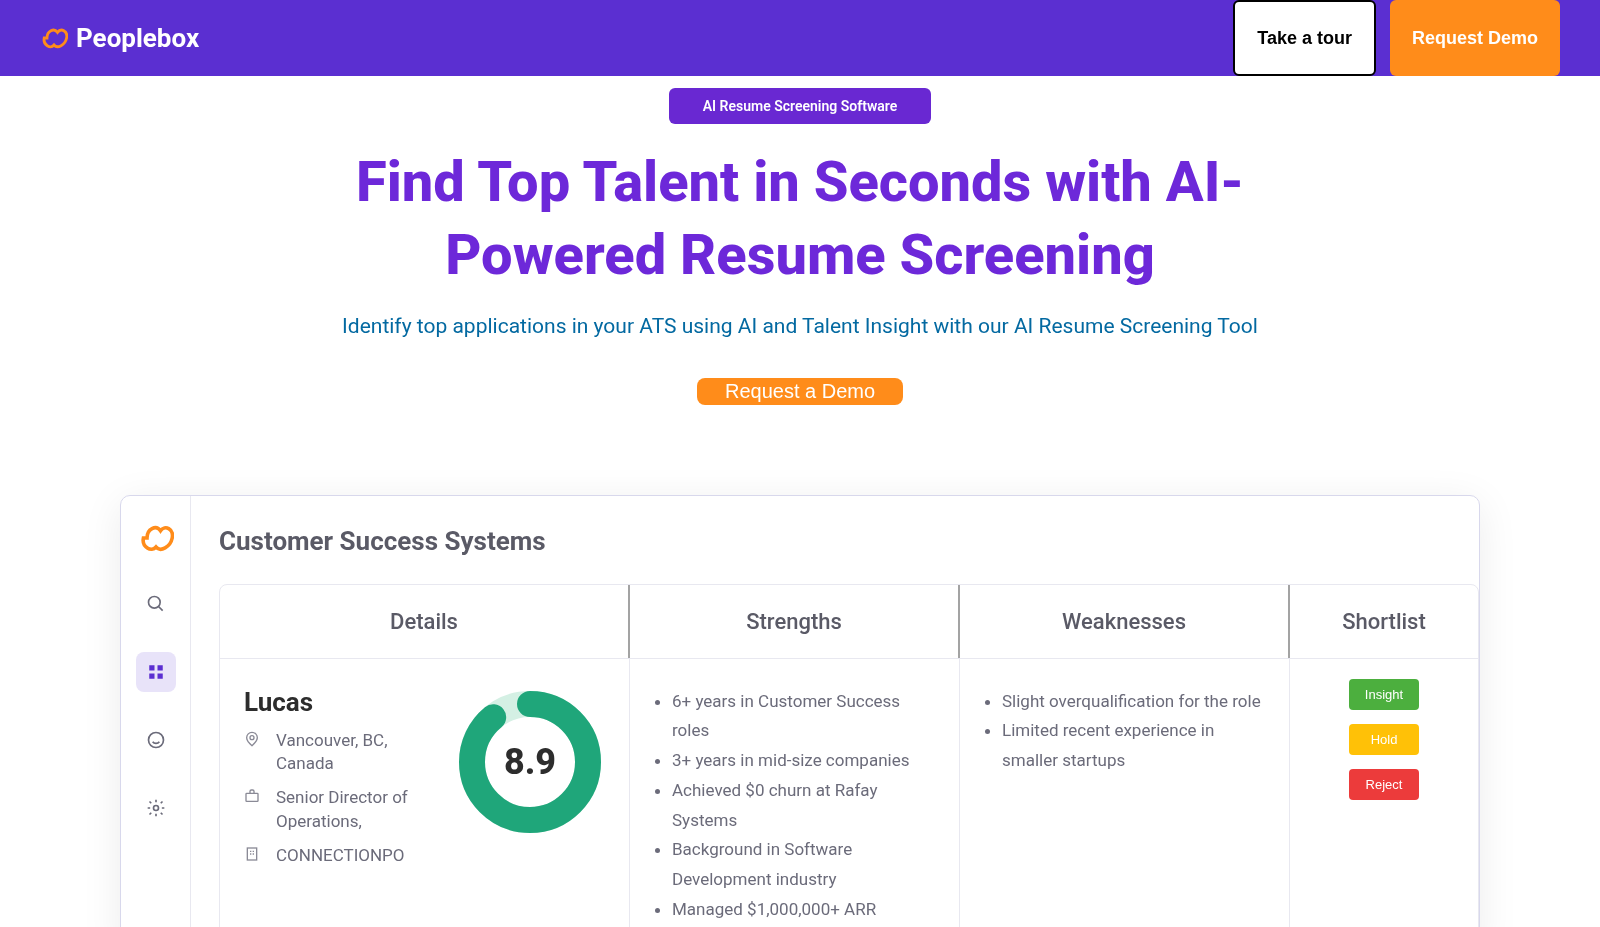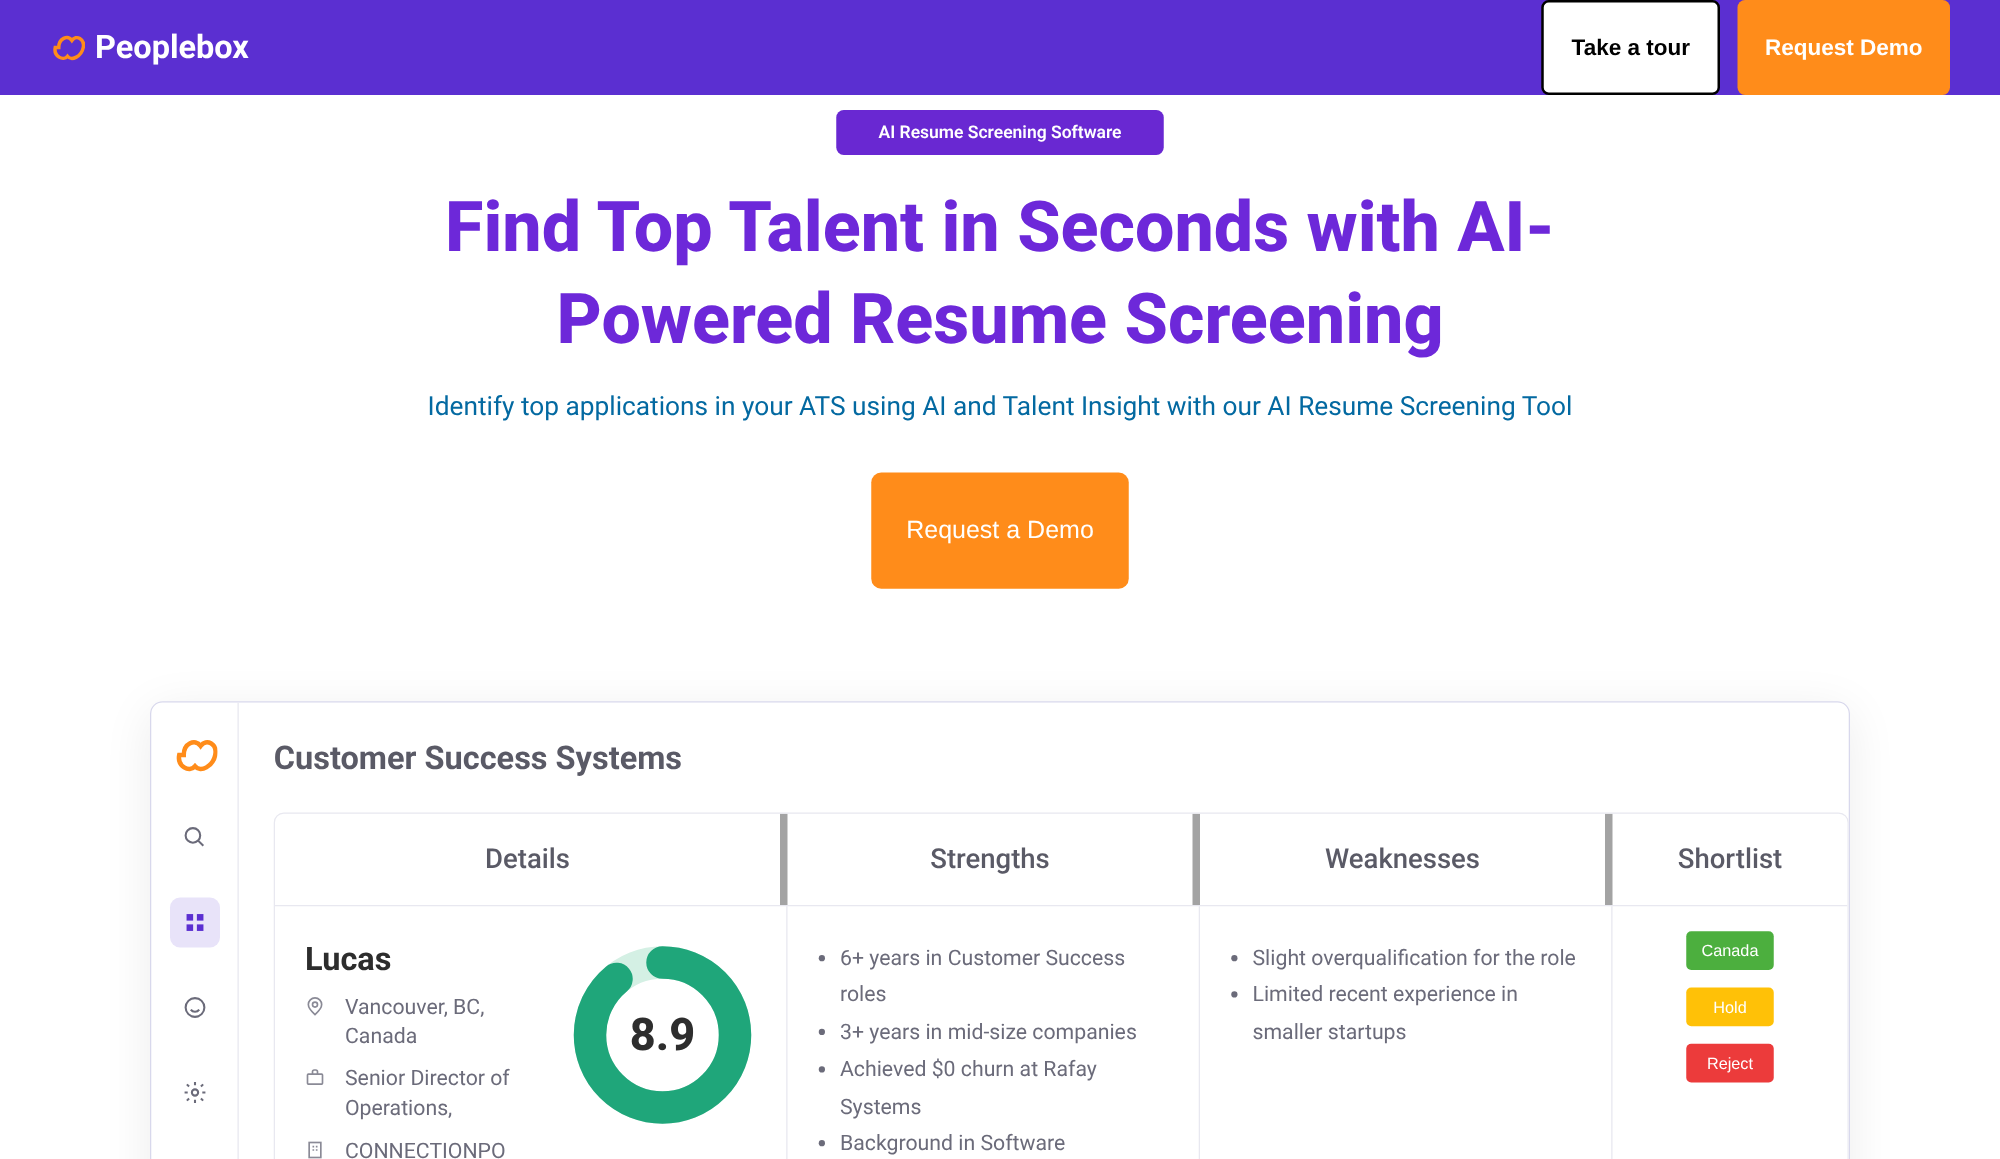--- a/index.html
+++ b/index.html
@@ -15,33 +15,33 @@
 .chevron { width: 12px; height: 12px; }
 .nav-right { display: flex; gap: 14px; }
 .btn-tour { background: #fff; color: #000; border: 2px solid #000; padding: 12px 22px; font-size: 18px; font-weight: 600; border-radius: 6px; cursor: pointer; }
 .btn-demo { background: #ff8c1a; color: #fff; border: none; padding: 12px 22px; font-size: 18px; font-weight: 600; border-radius: 6px; cursor: pointer; }
 
 .hero { text-align: center; padding: 12px 20px 40px; }
 .badge-wrap { display: flex; justify-content: center; margin-bottom: 22px; }
 .badge { background: #6928d2; color: #fff; font-size: 14px; font-weight: 600; padding: 10px 34px; border-radius: 6px; text-align: right; }
 .hero-title { font-size: 56px; font-weight: 800; color: #6d28d9; line-height: 1.3; margin-bottom: 22px; max-width: 1100px; margin-left: auto; margin-right: auto; }
 .hero-sub { font-size: 21px; color: #0369a1; margin-bottom: 40px; }
-.btn-request { background: #ff8c1a; color: #fff; border: none; padding: 35px 28px; font-size: 20px; font-weight: 500; border-radius: 8px; cursor: pointer; }
+.btn-request { background: #ff8c1a; color: #fff; border: none; padding: 2px 28px; font-size: 20px; font-weight: 500; border-radius: 8px; cursor: pointer; }
 
 .preview-wrap { max-width: 1400px; margin: 50px auto 0; padding: 0 20px; }
 .preview { border: 1px solid #d8d8ec; border-radius: 10px; box-shadow: 0 8px 40px rgba(0,0,0,0.08); display: flex; overflow: hidden; }
 .sidebar { width: 70px; border-right: 1px solid #e8e8f0; display: flex; flex-direction: column; align-items: center; padding: 24px 0; gap: 28px; }
 .sb-logo { width: 36px; height: 36px; }
 .sb-icon { width: 40px; height: 40px; display: flex; align-items: center; justify-content: center; color: #6b6b7a; cursor: pointer; border-radius: 8px; }
 .sb-icon.active { background: #e8e3f9; color: #5b2fd1; }
 .content { flex: 1; padding: 30px 0 0 28px; }
 .content-title { font-size: 26px; font-weight: 700; color: #5a5a66; margin-bottom: 28px; }
 .table { border: 1px solid #e8e8f0; border-radius: 8px; overflow: hidden; }
 .table-head { display: flex; border-bottom: 1px solid #e8e8f0; }
-.th { padding: 24px 10px; font-size: 22px; color: #5a5a66; font-weight: 500; text-align: center; border-right: 6px solid #a3a3a3; }
+.th { padding: 24px 10px; font-size: 22px; color: #5a5a66; font-weight: 500; text-align: center; border-right: 2px solid #a3a3a3; }
 .th:last-child { border-right: none; }
 .th-details { width: 410px; }
 .th-strengths { width: 330px; }
 .th-weak { width: 330px; }
 .th-short { flex: 1; }
 .table-row { display: flex; }
 .td { padding: 28px 24px; border-right: 1px solid #e8e8f0; }
 .td:last-child { border-right: none; }
 .td-details { width: 410px; display: flex; gap: 24px; }
 .cand-info { flex: 1; }
@@ -175,21 +175,21 @@
               <li>Managed $1,000,000+ ARR</li>
             </ul>
           </div>
           <div class="td td-weak">
             <ul class="ul">
               <li>Slight overqualification for the role</li>
               <li>Limited recent experience in smaller startups</li>
             </ul>
           </div>
           <div class="td td-short">
-            <button class="sbtn sbtn-approve">Canada</button>
+            <button class="sbtn sbtn-approve">Insight</button>
             <button class="sbtn sbtn-hold">Hold</button>
             <button class="sbtn sbtn-reject">Reject</button>
           </div>
         </div>
       </div>
     </div>
   </div>
 </div>
 
 </body></html>

